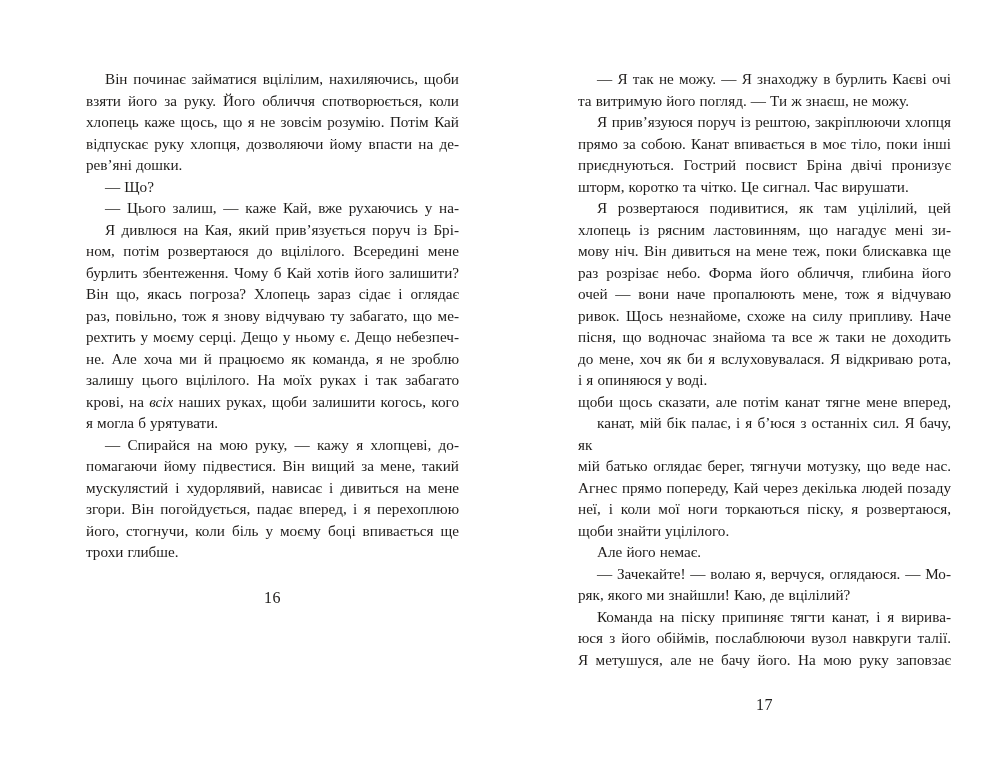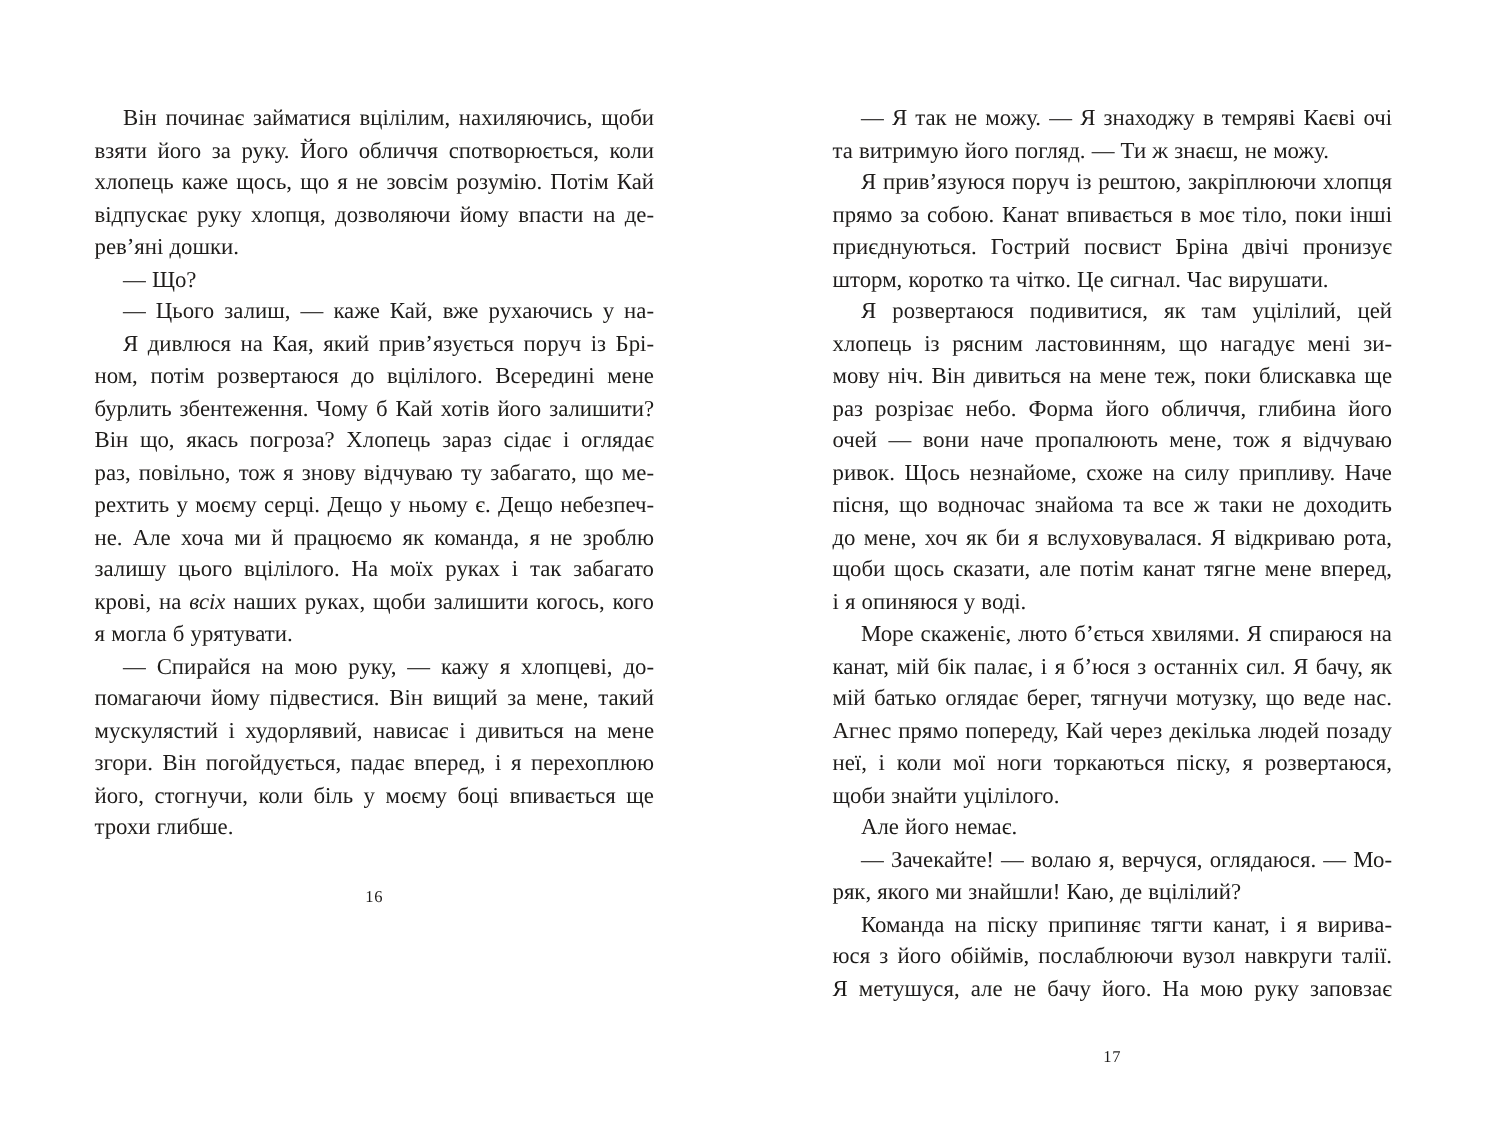--- a/index.html
+++ b/index.html
@@ -10,39 +10,40 @@
     background: #ffffff;
     font-family: "Liberation Serif", "DejaVu Serif", serif;
     color: #1e1c1a;
     overflow: hidden;
   }
   .spread { position: absolute; inset: 0; }
   .page {
     position: absolute;
     top: 68px;
     width: 373px;
+    margin-left: 23px;
   }
   .page-left  { left: 63px; }
   .page-right { left: 555px; }
   .page-body { width: 100%; }
   .para { margin: 0; padding: 0; }
   .line {
     font-size: 15.2px;
     line-height: 21.5px;
     text-align: justify;
     text-align-last: justify;
     word-spacing: 0.02em;
   }
   .line.last { text-align-last: auto; }
   .para.indent .line:first-child { text-indent: 19px; }
   .line i { font-style: italic; }
   .page-number {
     margin-top: 27px;
     text-align: center;
-    font-size: 11px;
+    font-size: 16px;
     line-height: 16px;
     letter-spacing: 0.5px;
   }
 </style>
 </head>
 <body>
 
 <div class="spread">
 
   <section class="page page-left">
@@ -80,43 +81,42 @@
           <div class="line">його, стогнучи, коли біль у моєму боці впивається ще</div>
           <div class="line last">трохи глибше.</div>
         </div>
       </div>
     <div class="page-number">16</div>
   </section>
 
   <section class="page page-right">
     <div class="page-body">
         <div class="para indent">
-          <div class="line">— Я так не можу. — Я знаходжу в темряві Каєві очі</div>
+          <div class="line">— Я так не можу. — Я знаходжу в бурлить Каєві очі</div>
           <div class="line last">та витримую його погляд. — Ти ж знаєш, не можу.</div>
         </div>
         <div class="para indent">
           <div class="line">Я прив’язуюся поруч із рештою, закріплюючи хлопця</div>
           <div class="line">прямо за собою. Канат впивається в моє тіло, поки інші</div>
           <div class="line">приєднуються. Гострий посвист Бріна двічі пронизує</div>
           <div class="line last">шторм, коротко та чітко. Це сигнал. Час вирушати.</div>
         </div>
         <div class="para indent">
           <div class="line">Я розвертаюся подивитися, як там уцілілий, цей</div>
           <div class="line">хлопець із рясним ластовинням, що нагадує мені зи-</div>
           <div class="line">мову ніч. Він дивиться на мене теж, поки блискавка ще</div>
           <div class="line">раз розрізає небо. Форма його обличчя, глибина його</div>
           <div class="line">очей — вони наче пропалюють мене, тож я відчуваю</div>
           <div class="line">ривок. Щось незнайоме, схоже на силу припливу. Наче</div>
           <div class="line">пісня, що водночас знайома та все ж таки не доходить</div>
           <div class="line">до мене, хоч як би я вслуховувалася. Я відкриваю рота,</div>
+          <div class="line last">і я опиняюся у воді.</div>
           <div class="line">щоби щось сказати, але потім канат тягне мене вперед,</div>
-          <div class="line last">і я опиняюся у воді.</div>
         </div>
         <div class="para indent">
-          <div class="line">Море скаженіє, люто б’ється хвилями. Я спираюся на</div>
           <div class="line">канат, мій бік палає, і я б’юся з останніх сил. Я бачу, як</div>
           <div class="line">мій батько оглядає берег, тягнучи мотузку, що веде нас.</div>
           <div class="line">Агнес прямо попереду, Кай через декілька людей позаду</div>
           <div class="line">неї, і коли мої ноги торкаються піску, я розвертаюся,</div>
           <div class="line last">щоби знайти уцілілого.</div>
         </div>
         <div class="para indent">
           <div class="line last">Але його немає.</div>
         </div>
         <div class="para indent">

